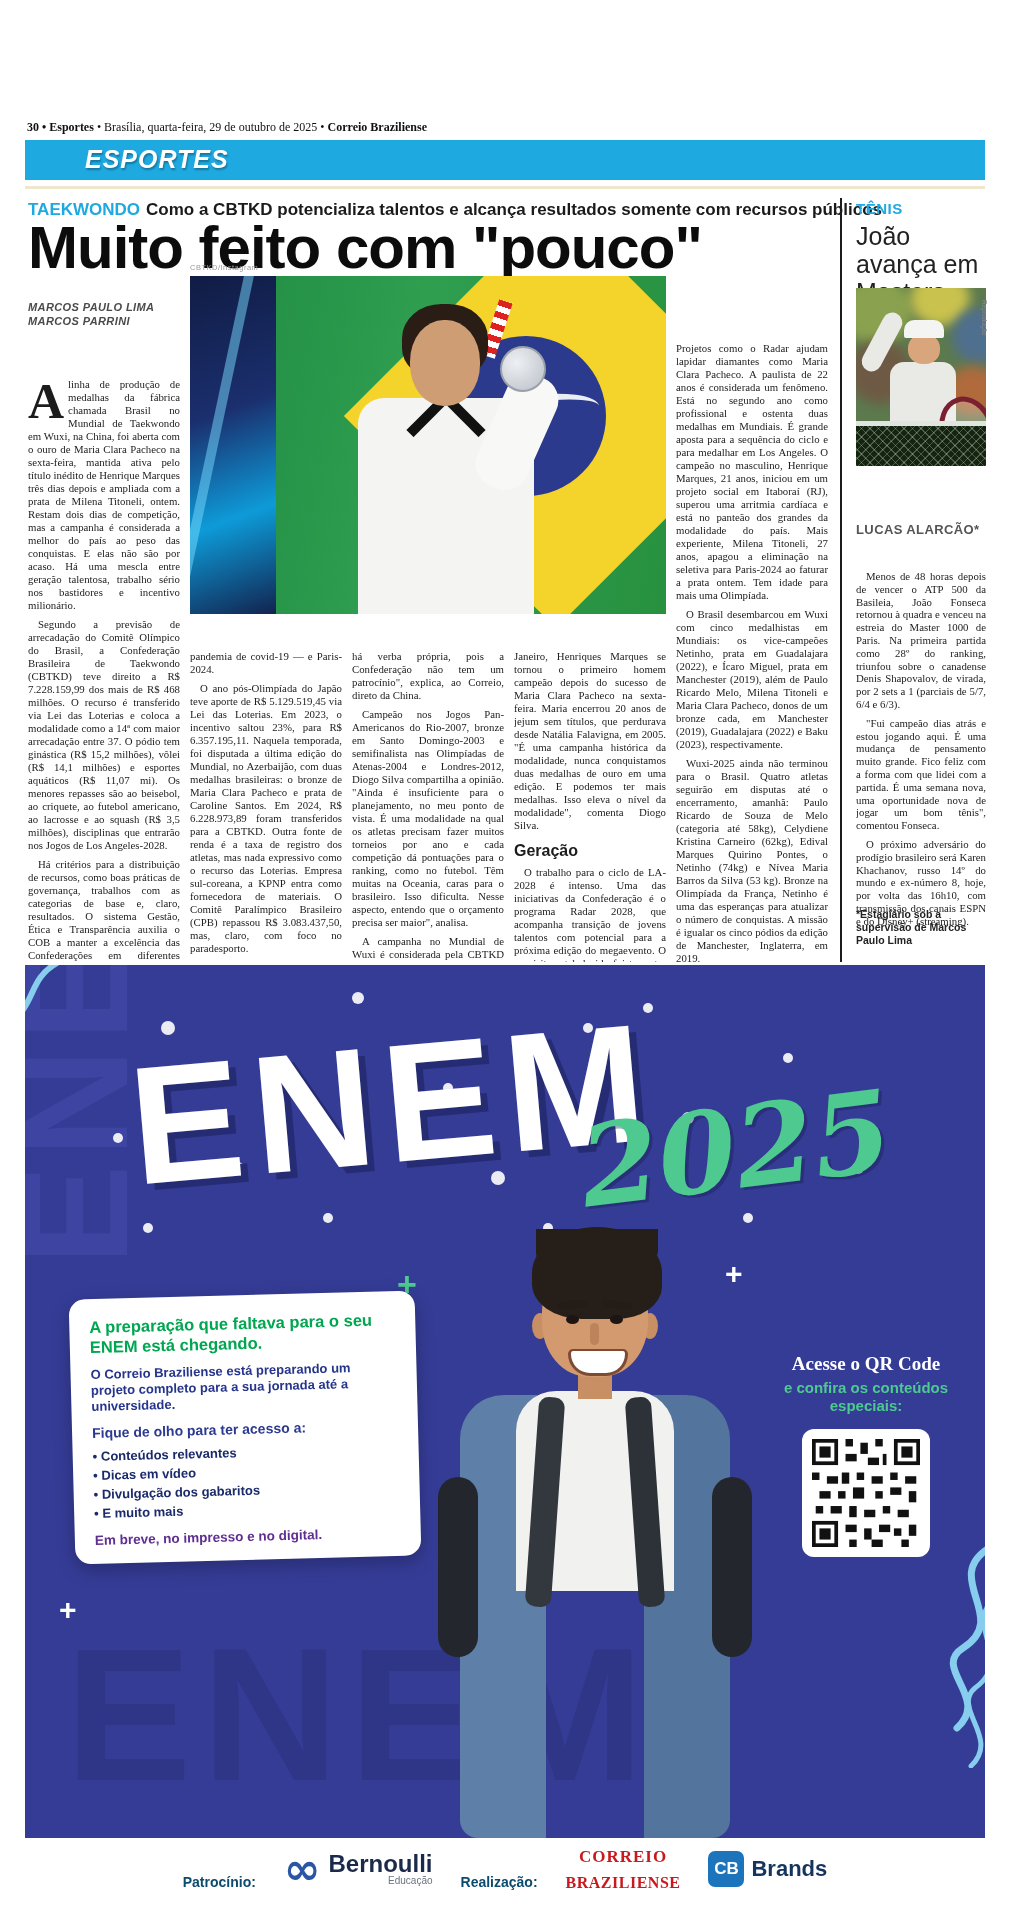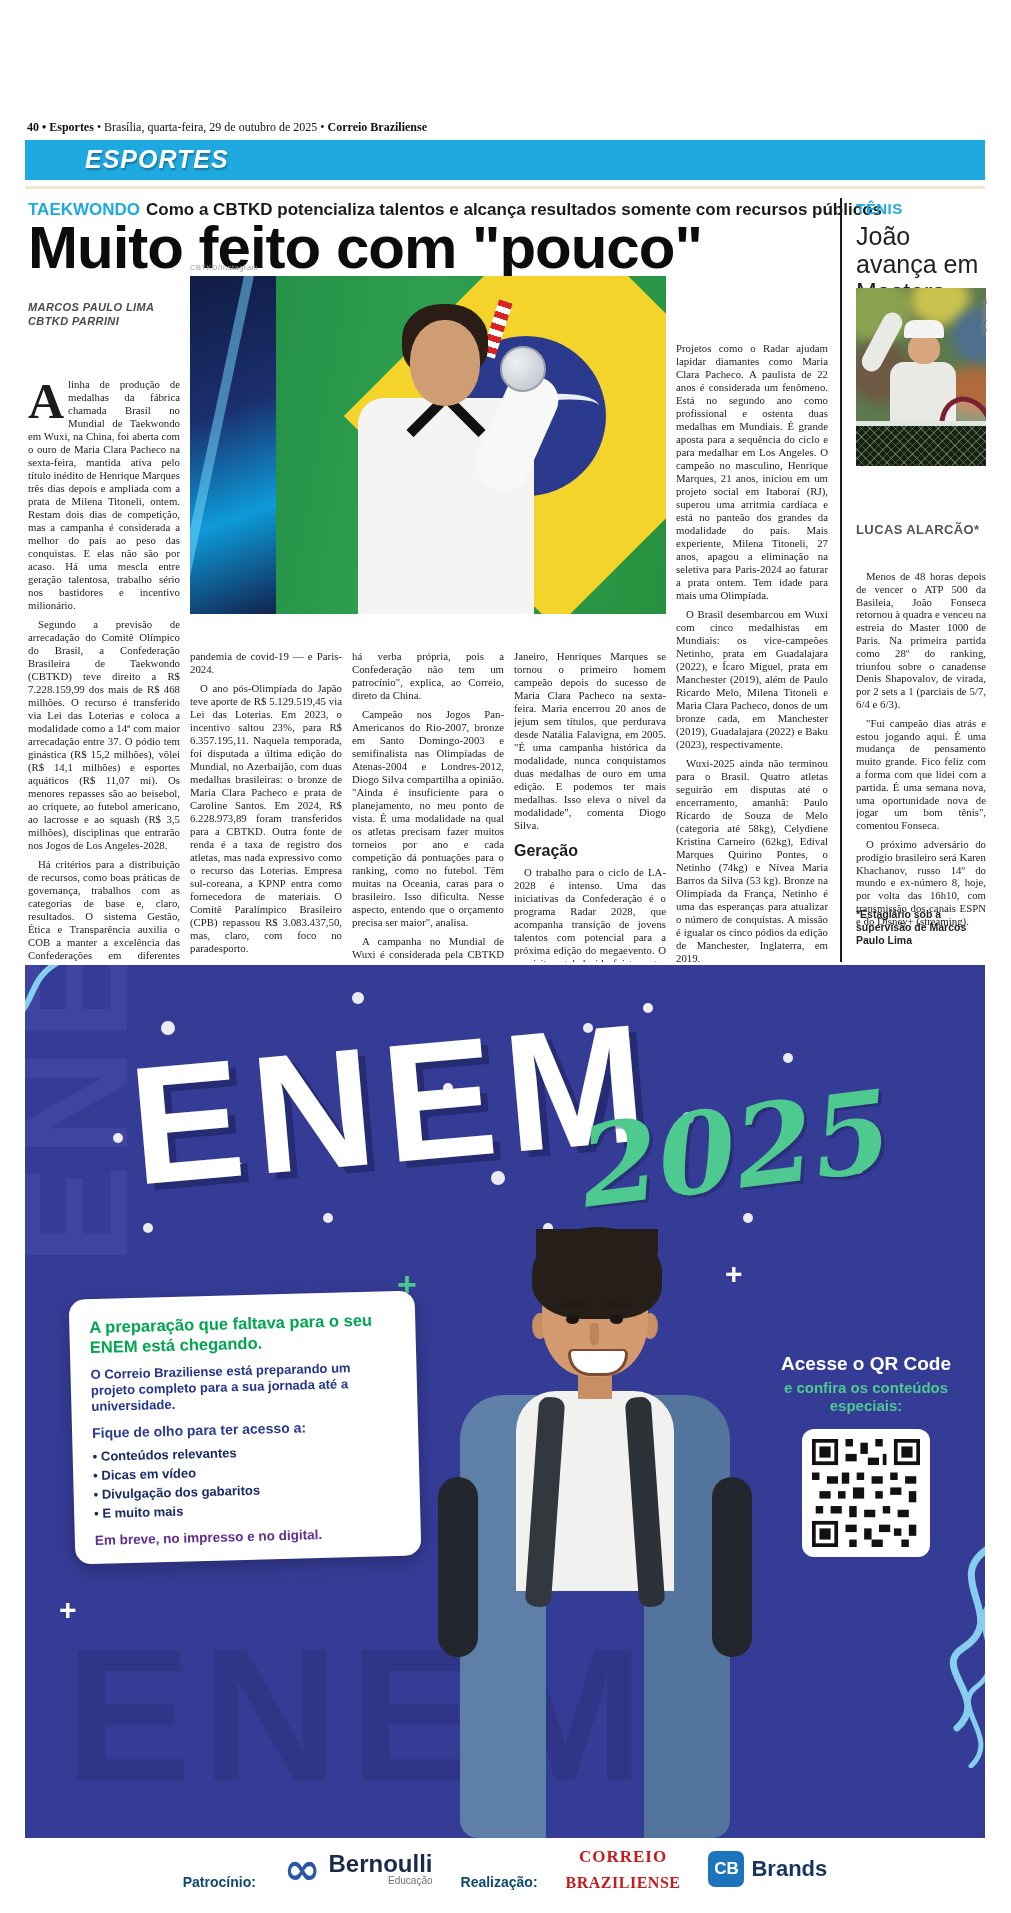--- a/index.html
+++ b/index.html
@@ -118,21 +118,21 @@
   .st-tee{position:absolute;left:96px;top:164px;width:158px;height:200px;border-radius:40px 40px 0 0;background:#f1f1ef;}
   .st-jkl{position:absolute;left:40px;top:168px;width:86px;height:443px;border-radius:44px 10px 0 18px;background:#5d7fa8;}
   .st-jkr{position:absolute;left:224px;top:168px;width:86px;height:443px;border-radius:10px 44px 18px 0;background:#53749c;}
   .st-strapl{position:absolute;left:112px;top:170px;width:26px;height:210px;border-radius:10px;background:#33383f;transform:rotate(4deg);}
   .st-strapr{position:absolute;left:212px;top:170px;width:26px;height:210px;border-radius:10px;background:#2d3238;transform:rotate(-4deg);}
   .st-packl{position:absolute;left:18px;top:250px;width:40px;height:180px;border-radius:20px;background:#23272d;}
   .st-packr{position:absolute;left:292px;top:250px;width:40px;height:180px;border-radius:20px;background:#23272d;}
 
   
   .qrblock{position:absolute;left:735px;top:388px;width:212px;text-align:center;font-family:"Liberation Sans",sans-serif;}
-  .qrblock .l1{color:#fff;font-weight:800;font-size:19px;margin:0 0 4px;}
+  .qrblock .l1{color:#fff;font-weight:800;font-size:19px;margin:0 0 4px;font-family:Liberation Serif, serif;}
   .qrblock .l2{color:#4ec98f;font-weight:700;font-size:15px;line-height:18px;margin:0 0 14px;}
   .qrbox{width:128px;height:128px;margin:0 auto;background:#fff;border-radius:12px;padding:10px;box-sizing:border-box;}
   .waves{position:absolute;right:-6px;bottom:70px;}
   .waves2{position:absolute;left:-8px;top:-10px;}
 
   
   .sponsors{left:25px;top:1838px;width:960px;height:62px;background:#ffffff;display:flex;align-items:center;
     justify-content:center;gap:28px;font-family:"Liberation Sans",sans-serif;}
   .sp-label{font-weight:700;font-size:14px;color:#0c4a6e;margin-top:25px;}
   .bern{display:flex;align-items:center;gap:8px;}
@@ -146,34 +146,34 @@
   .cbb .sq{width:36px;height:36px;border-radius:7px;background:#1c75bc;color:#fff;display:flex;align-items:center;
     justify-content:center;font-weight:800;font-size:17px;}
   .cbb .tx{font-weight:700;font-size:22px;color:#16355e;}
 </style>
 </head>
 <body>
 
 <div class="page">
 
   <div class="abs topmeta">
-    <span class="b">40 • Esportes</span><span> • Brasília, quarta-feira, 29 de outubro de 2025 • </span><span class="b">Correio Braziliense</span>
+    <span class="b">30 • Esportes</span><span> • Brasília, quarta-feira, 29 de outubro de 2025 • </span><span class="b">Correio Braziliense</span>
   </div>
   <div class="abs banner">
     <span>ESPORTES</span>
   </div>
   <div class="abs creamrule"></div>
 
   <div class="abs kicker">
     <span class="k">TAEKWONDO</span><span class="t">Como a CBTKD potencializa talentos e alcança resultados somente com recursos públicos</span>
   </div>
   <div class="abs headline">Muito feito com "pouco"</div>
   <div class="abs byline">
     <div>MARCOS PAULO LIMA</div>
-    <div>CBTKD PARRINI</div>
+    <div>MARCOS PARRINI</div>
   </div>
 
   <div class="abs photocredit">CBTKD/Instagram</div>
   <div class="abs mphoto">
     <div class="fdiamond"></div>
     <div class="fcircle"></div>
     <div class="fband"></div>
     <div class="led"></div>
     <div class="ribbon"></div>
     <div class="ath-body"></div>

